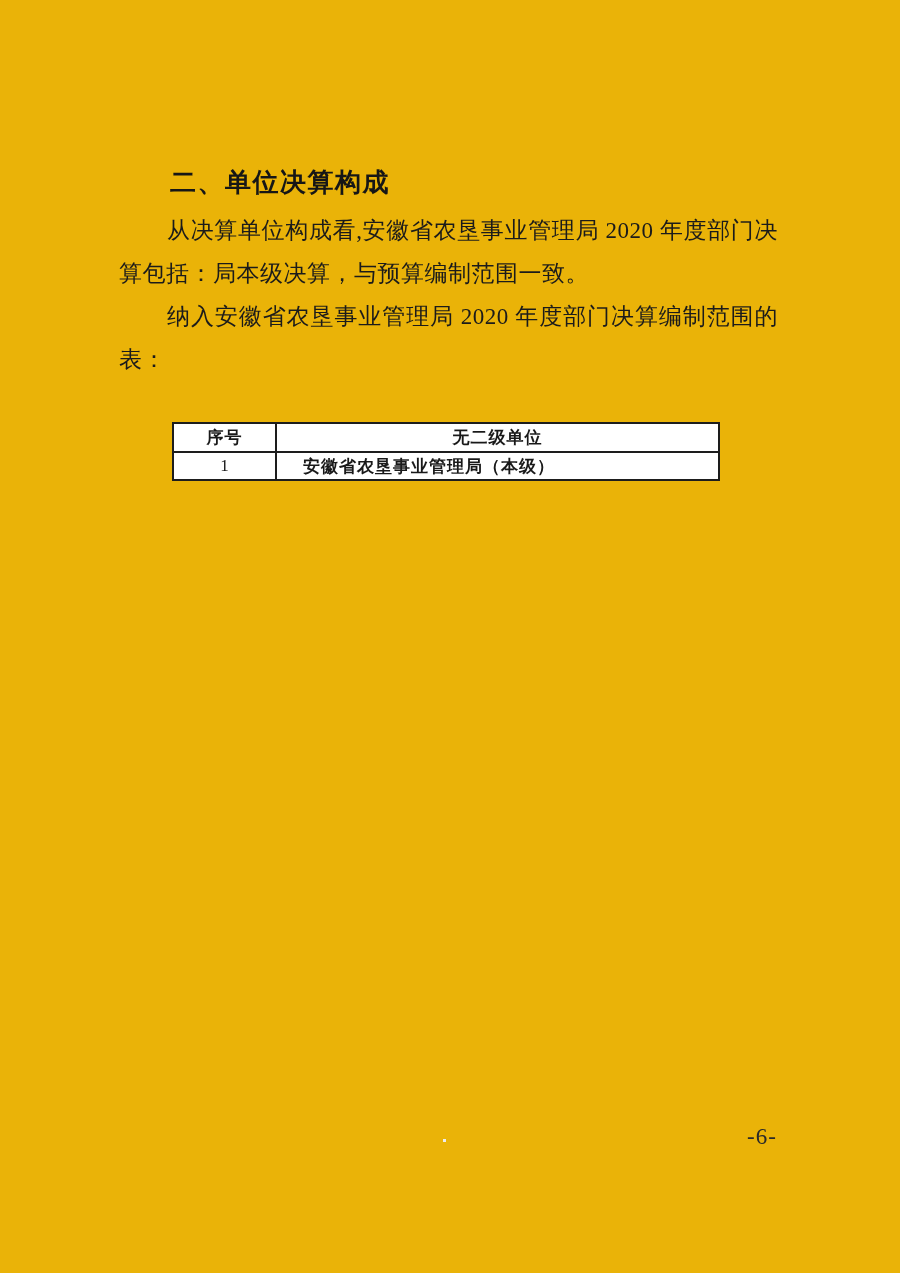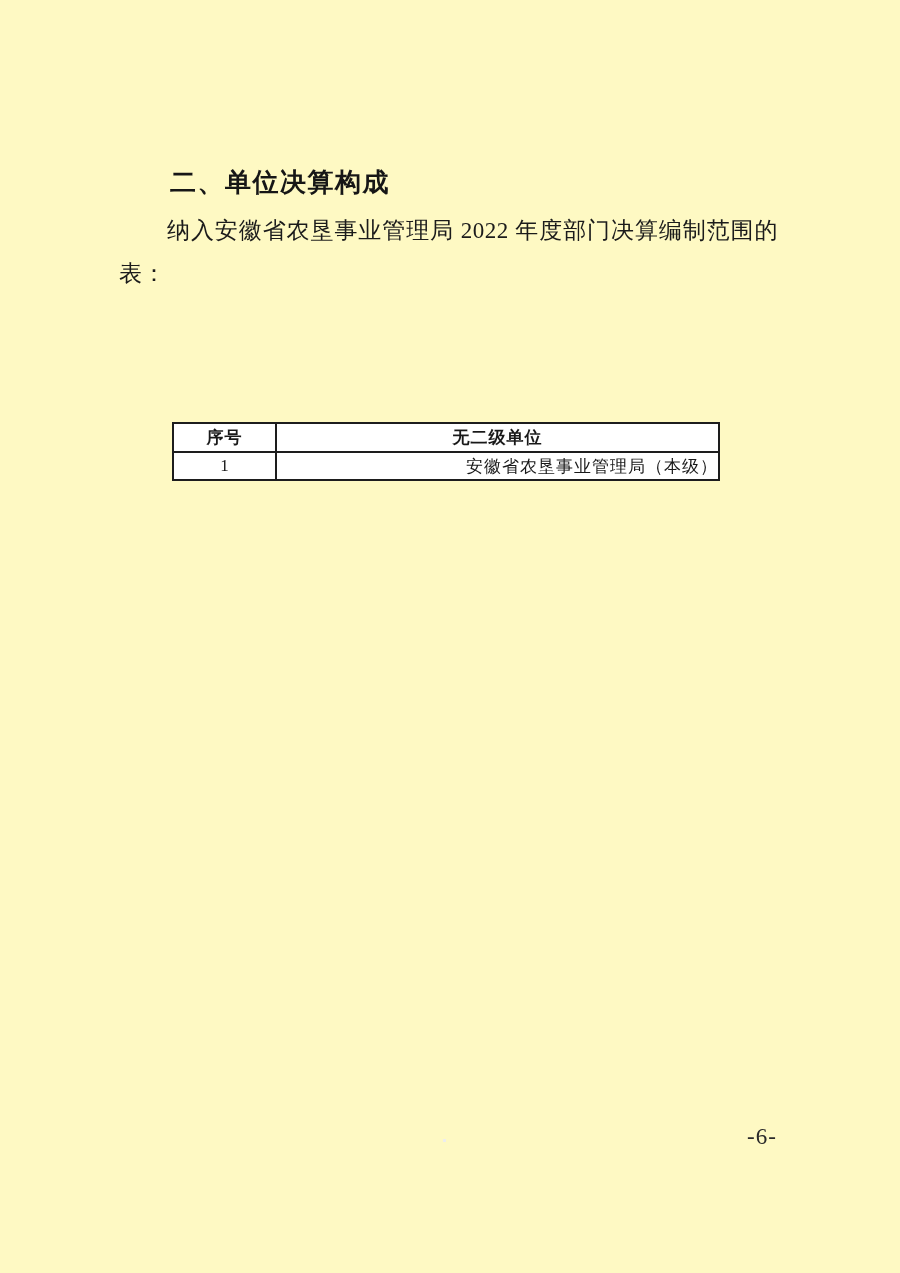--- a/index.html
+++ b/index.html
@@ -4,21 +4,21 @@
 <style>
   html, body {
     margin: 0;
     padding: 0;
     background: #ffffff;
   }
   .page {
     position: relative;
     width: 900px;
     height: 1273px;
-    background: #fef9c3;
+    background: #eab308;
     overflow: hidden;
     font-family: "Liberation Serif", "DejaVu Serif", serif;
     color: #1c1c1c;
   }
   .heading {
     position: absolute;
     left: 170px;
     top: 166px;
     margin: 0;
     font-family: "Liberation Sans", "DejaVu Sans", sans-serif;
@@ -77,24 +77,24 @@
     height: 26px;
     font-size: 17px;
     color: #191919;
   }
   .unit-table td.cell-index {
     text-align: center;
     font-family: "Liberation Serif", "DejaVu Serif", serif;
     font-weight: 400;
   }
   .unit-table td.cell-name {
-    text-align: right;
-    padding-left: 13px;
+    text-align: left;
+    padding-left: 26px;
     font-family: "Liberation Sans", "DejaVu Sans", sans-serif;
-    font-weight: 400;
+    font-weight: 700;
     letter-spacing: 1px;
   }
   .col-index { width: 103px; }
   .col-name  { width: 443px; }
   .page-number {
     position: absolute;
     left: 747px;
     top: 1124px;
     font-size: 23px;
     letter-spacing: 1px;
@@ -112,21 +112,23 @@
   }
 </style>
 </head>
 <body>
 
 <div class="page">
 
   <h2 class="heading">二、单位决算构成</h2>
 
   <div class="textblock">
-    <div class="line indent just">纳入安徽省农垦事业管理局 2022 年度部门决算编制范围的</div>
+    <div class="line indent just">从决算单位构成看,安徽省农垦事业管理局 2020 年度部门决</div>
+    <div class="line">算包括：局本级决算，与预算编制范围一致。</div>
+    <div class="line indent just">纳入安徽省农垦事业管理局 2020 年度部门决算编制范围的</div>
     <div class="line">表：</div>
   </div>
 
   <table class="unit-table">
     <colgroup>
       <col class="col-index">
       <col class="col-name">
     </colgroup>
     <thead>
       <tr>

